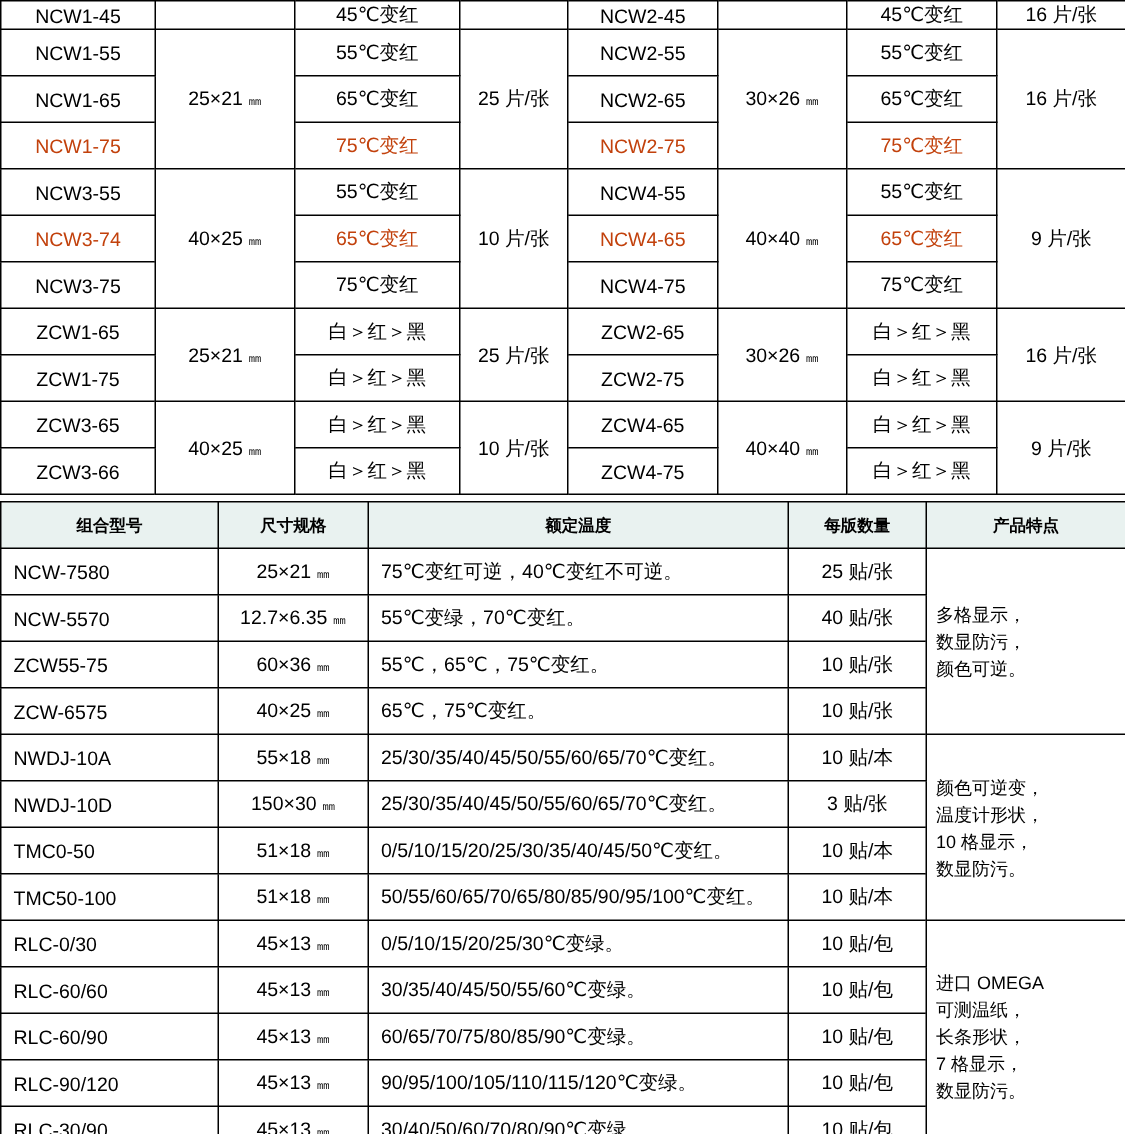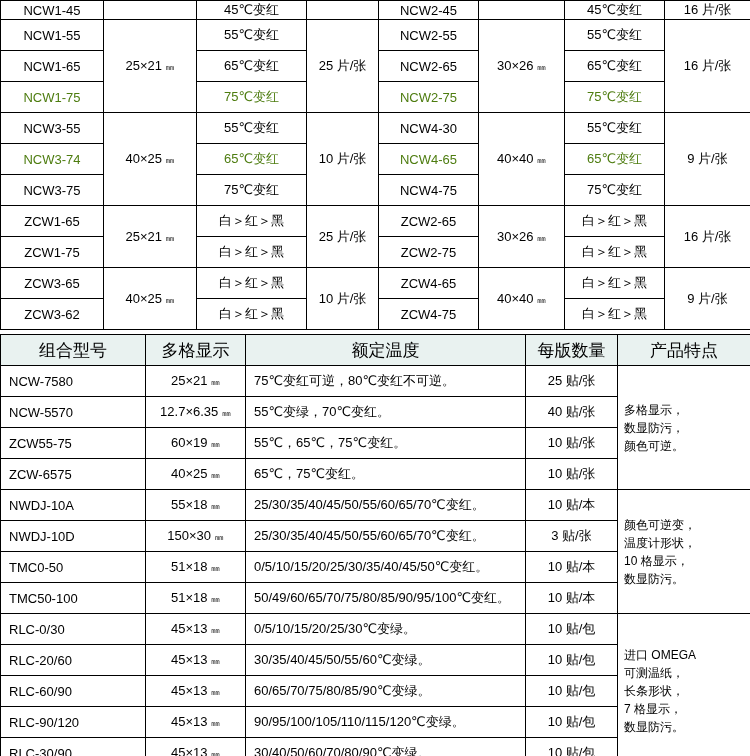--- a/index.html
+++ b/index.html
@@ -21,22 +21,22 @@
     height:30px;
     background:#fff;
     white-space:nowrap;
   }
   .mm{font-size:9px;letter-spacing:0;}
   .lbl{font-size:13px;}
 
   
   .hdr td{
     background:#e9f2f0;
-    font-weight:normal;
-    font-size:17px;
+    font-weight:bold;
+    font-size:11px;
     height:30px;
   }
 
   
   col.c1{width:103px;}
   col.c2{width:93px;}
   col.c3{width:110px;}
   col.c4{width:72px;}
   col.c5{width:100px;}
   col.c6{width:86px;}
@@ -45,21 +45,21 @@
 
   
   col.d1{width:145px;}
   col.d2{width:100px;}
   col.d3{width:280px;}
   col.d4{width:92px;}
   col.d5{width:133px;}
 
   .feat{font-size:12px;line-height:18px;text-align:left;padding-left:6px;white-space:normal;}
   .left{text-align:left;padding-left:8px;margin-top:40px;}
-  .fade td{color:#4d7c0f;}
+  .fade td{color:#c2410c;}
 </style>
 </head>
 <body>
 
 <div class="sheet">
 
   <table>
     <colgroup>
       <col class="c1">
         <col class="c2">
@@ -106,21 +106,21 @@
         <td class="lbl">75℃变红</td>
         <td class="lbl">NCW2-75</td>
         <td class="lbl">75℃变红</td>
       </tr>
 
       <tr>
         <td class="lbl">NCW3-55</td>
         <td rowspan="3"><span>40×25</span> <span class="mm">㎜</span></td>
         <td class="lbl">55℃变红</td>
         <td rowspan="3">10 片/张</td>
-        <td class="lbl">NCW4-30</td>
+        <td class="lbl">NCW4-55</td>
         <td rowspan="3"><span>40×40</span> <span class="mm">㎜</span></td>
         <td class="lbl">55℃变红</td>
         <td rowspan="3">9 片/张</td>
       </tr>
 
       <tr class="fade">
         <td class="lbl">NCW3-74</td>
         <td class="lbl">65℃变红</td>
         <td class="lbl">NCW4-65</td>
         <td class="lbl">65℃变红</td>
@@ -154,65 +154,65 @@
         <td class="lbl">ZCW3-65</td>
         <td rowspan="2"><span>40×25</span> <span class="mm">㎜</span></td>
         <td class="lbl">白＞红＞黑</td>
         <td rowspan="2">10 片/张</td>
         <td class="lbl">ZCW4-65</td>
         <td rowspan="2"><span>40×40</span> <span class="mm">㎜</span></td>
         <td class="lbl">白＞红＞黑</td>
         <td rowspan="2">9 片/张</td>
       </tr>
       <tr>
-        <td class="lbl">ZCW3-62</td>
+        <td class="lbl">ZCW3-66</td>
         <td class="lbl">白＞红＞黑</td>
         <td class="lbl">ZCW4-75</td>
         <td class="lbl">白＞红＞黑</td>
       </tr>
     </tbody>
   </table>
 
   <table style="margin-top:4px;">
     <colgroup>
       <col class="d1">
         <col class="d2">
         <col class="d3">
         <col class="d4">
         <col class="d5">
     </colgroup>
     <tbody>
       <tr class="hdr">
         <td>组合型号</td>
-        <td>多格显示</td>
+        <td>尺寸规格</td>
         <td>额定温度</td>
         <td>每版数量</td>
         <td>产品特点</td>
       </tr>
 
       <tr>
         <td class="left">NCW-7580</td>
         <td><span>25×21</span> <span class="mm">㎜</span></td>
-        <td class="left">75℃变红可逆，80℃变红不可逆。</td>
+        <td class="left">75℃变红可逆，40℃变红不可逆。</td>
         <td>25 贴/张</td>
         <td rowspan="4" class="feat" style="white-space:pre-line;">多格显示，
 数显防污，
 颜色可逆。</td>
       </tr>
 
       <tr>
         <td class="left">NCW-5570</td>
         <td><span>12.7×6.35</span> <span class="mm">㎜</span></td>
         <td class="left">55℃变绿，70℃变红。</td>
         <td>40 贴/张</td>
       </tr>
 
       <tr>
         <td class="left">ZCW55-75</td>
-        <td><span>60×19</span> <span class="mm">㎜</span></td>
+        <td><span>60×36</span> <span class="mm">㎜</span></td>
         <td class="left">55℃，65℃，75℃变红。</td>
         <td>10 贴/张</td>
       </tr>
 
       <tr>
         <td class="left">ZCW-6575</td>
         <td><span>40×25</span> <span class="mm">㎜</span></td>
         <td class="left">65℃，75℃变红。</td>
         <td>10 贴/张</td>
       </tr>
@@ -238,38 +238,38 @@
       <tr>
         <td class="left">TMC0-50</td>
         <td><span>51×18</span> <span class="mm">㎜</span></td>
         <td class="left">0/5/10/15/20/25/30/35/40/45/50℃变红。</td>
         <td>10 贴/本</td>
       </tr>
 
       <tr>
         <td class="left">TMC50-100</td>
         <td><span>51×18</span> <span class="mm">㎜</span></td>
-        <td class="left">50/49/60/65/70/75/80/85/90/95/100℃变红。</td>
+        <td class="left">50/55/60/65/70/65/80/85/90/95/100℃变红。</td>
         <td>10 贴/本</td>
       </tr>
 
       <tr>
         <td class="left">RLC-0/30</td>
         <td><span>45×13</span> <span class="mm">㎜</span></td>
         <td class="left">0/5/10/15/20/25/30℃变绿。</td>
         <td>10 贴/包</td>
         <td rowspan="5" class="feat" style="white-space:pre-line;">进口 OMEGA
 可测温纸，
 长条形状，
 7 格显示，
 数显防污。</td>
       </tr>
 
       <tr>
-        <td class="left">RLC-20/60</td>
+        <td class="left">RLC-60/60</td>
         <td><span>45×13</span> <span class="mm">㎜</span></td>
         <td class="left">30/35/40/45/50/55/60℃变绿。</td>
         <td>10 贴/包</td>
       </tr>
 
       <tr>
         <td class="left">RLC-60/90</td>
         <td><span>45×13</span> <span class="mm">㎜</span></td>
         <td class="left">60/65/70/75/80/85/90℃变绿。</td>
         <td>10 贴/包</td>

